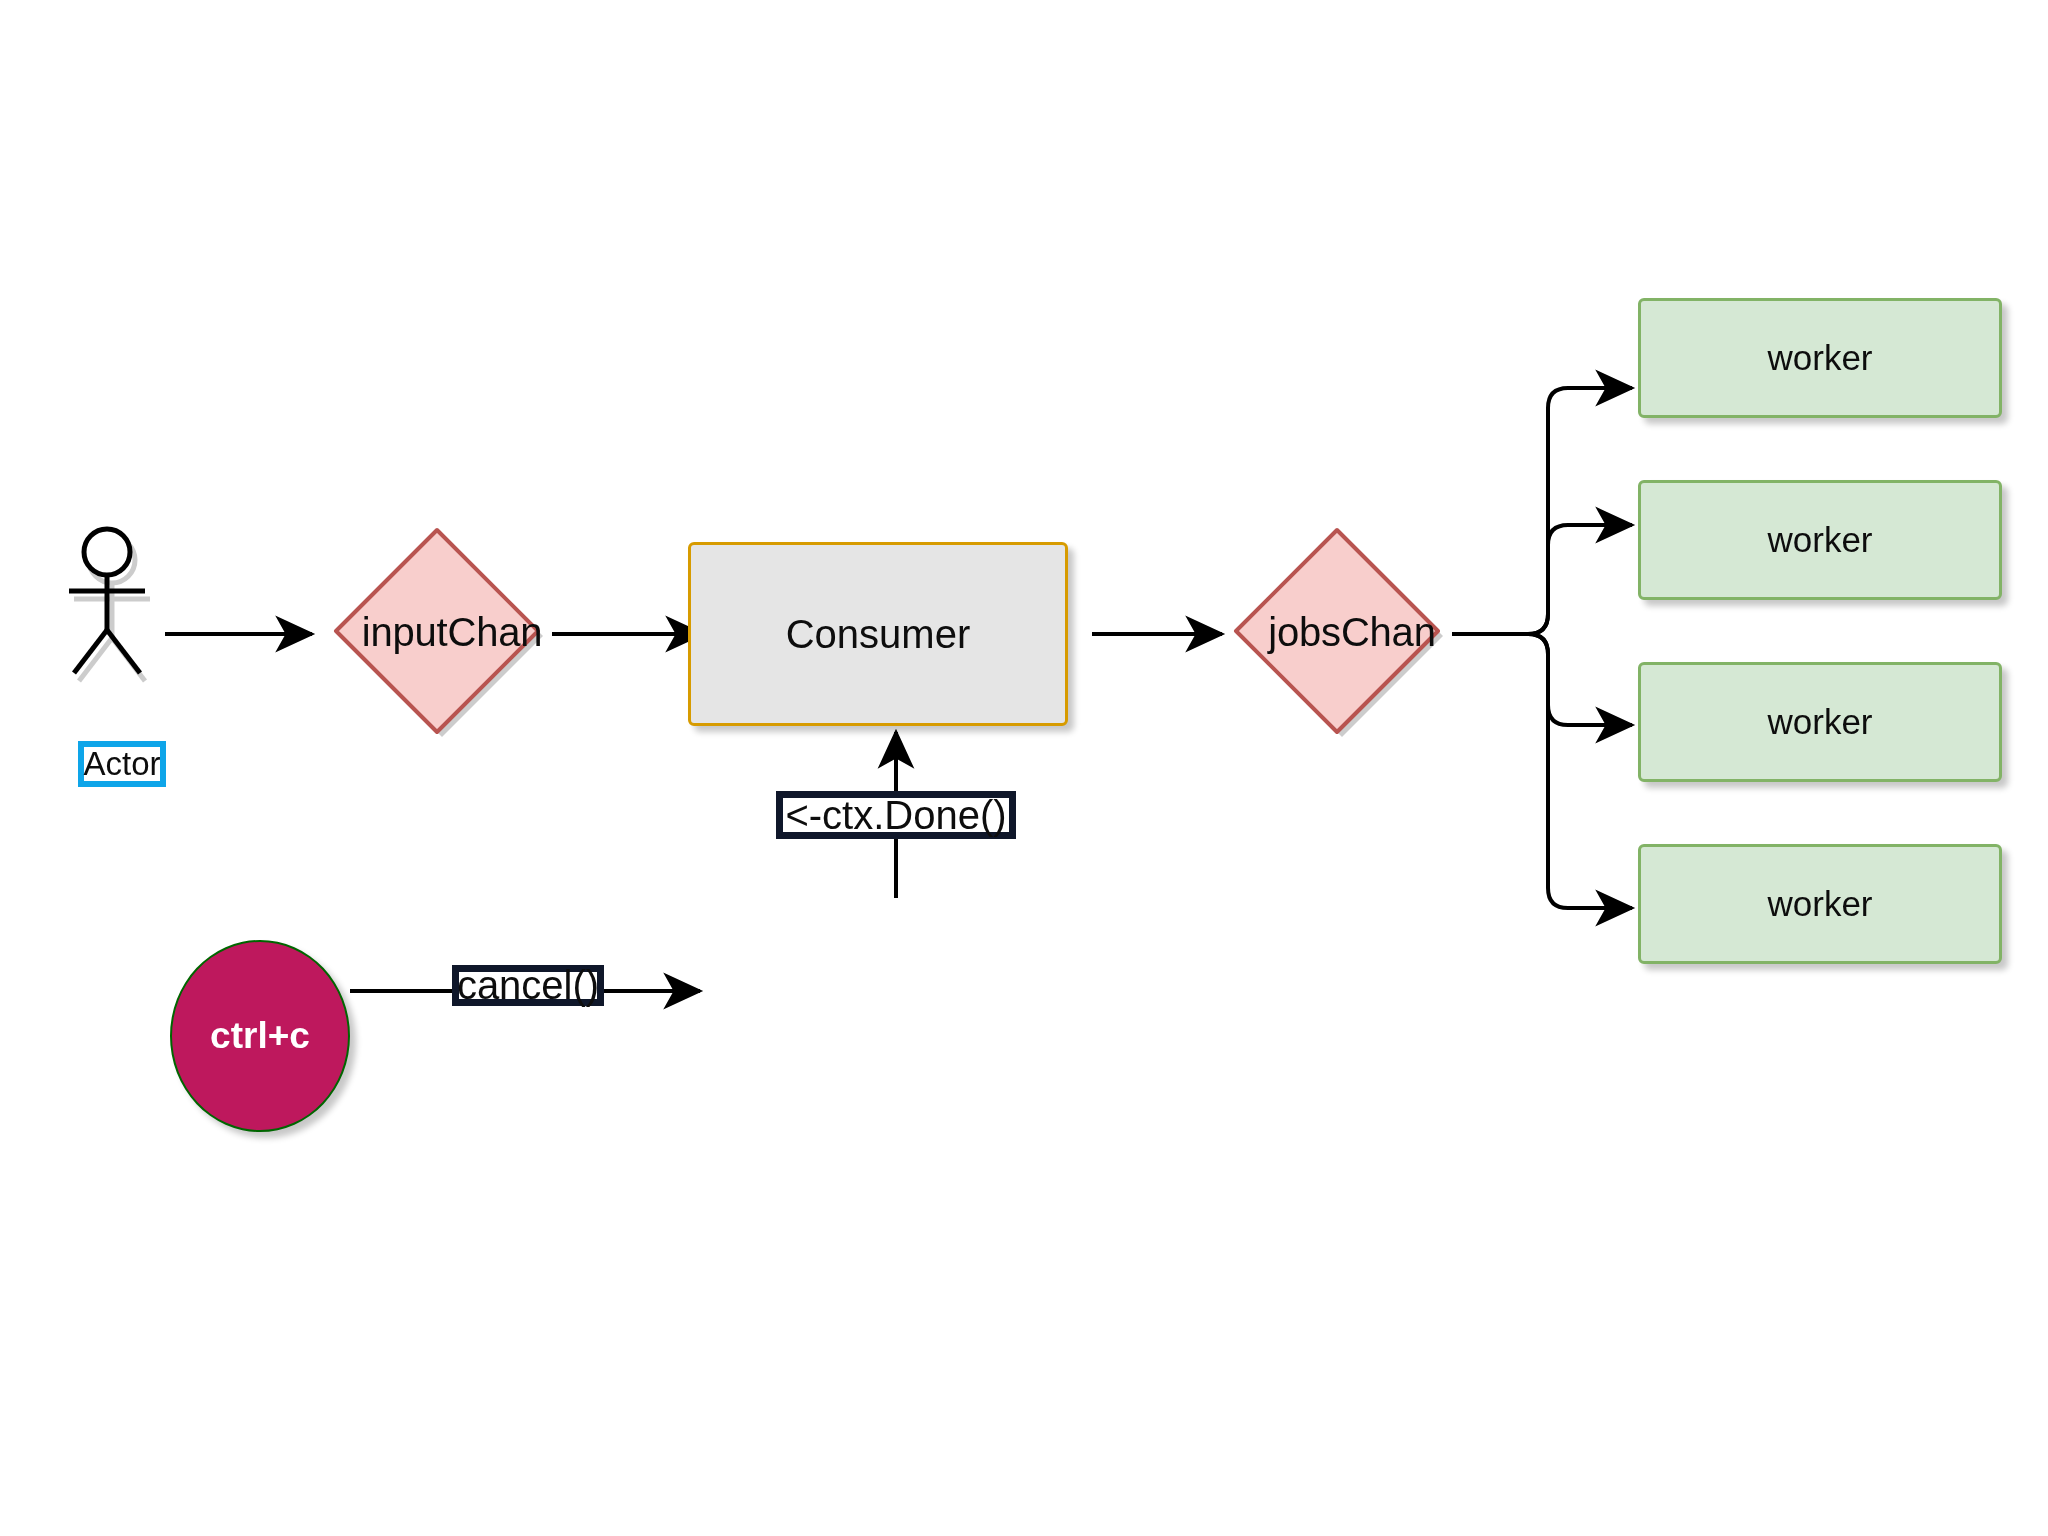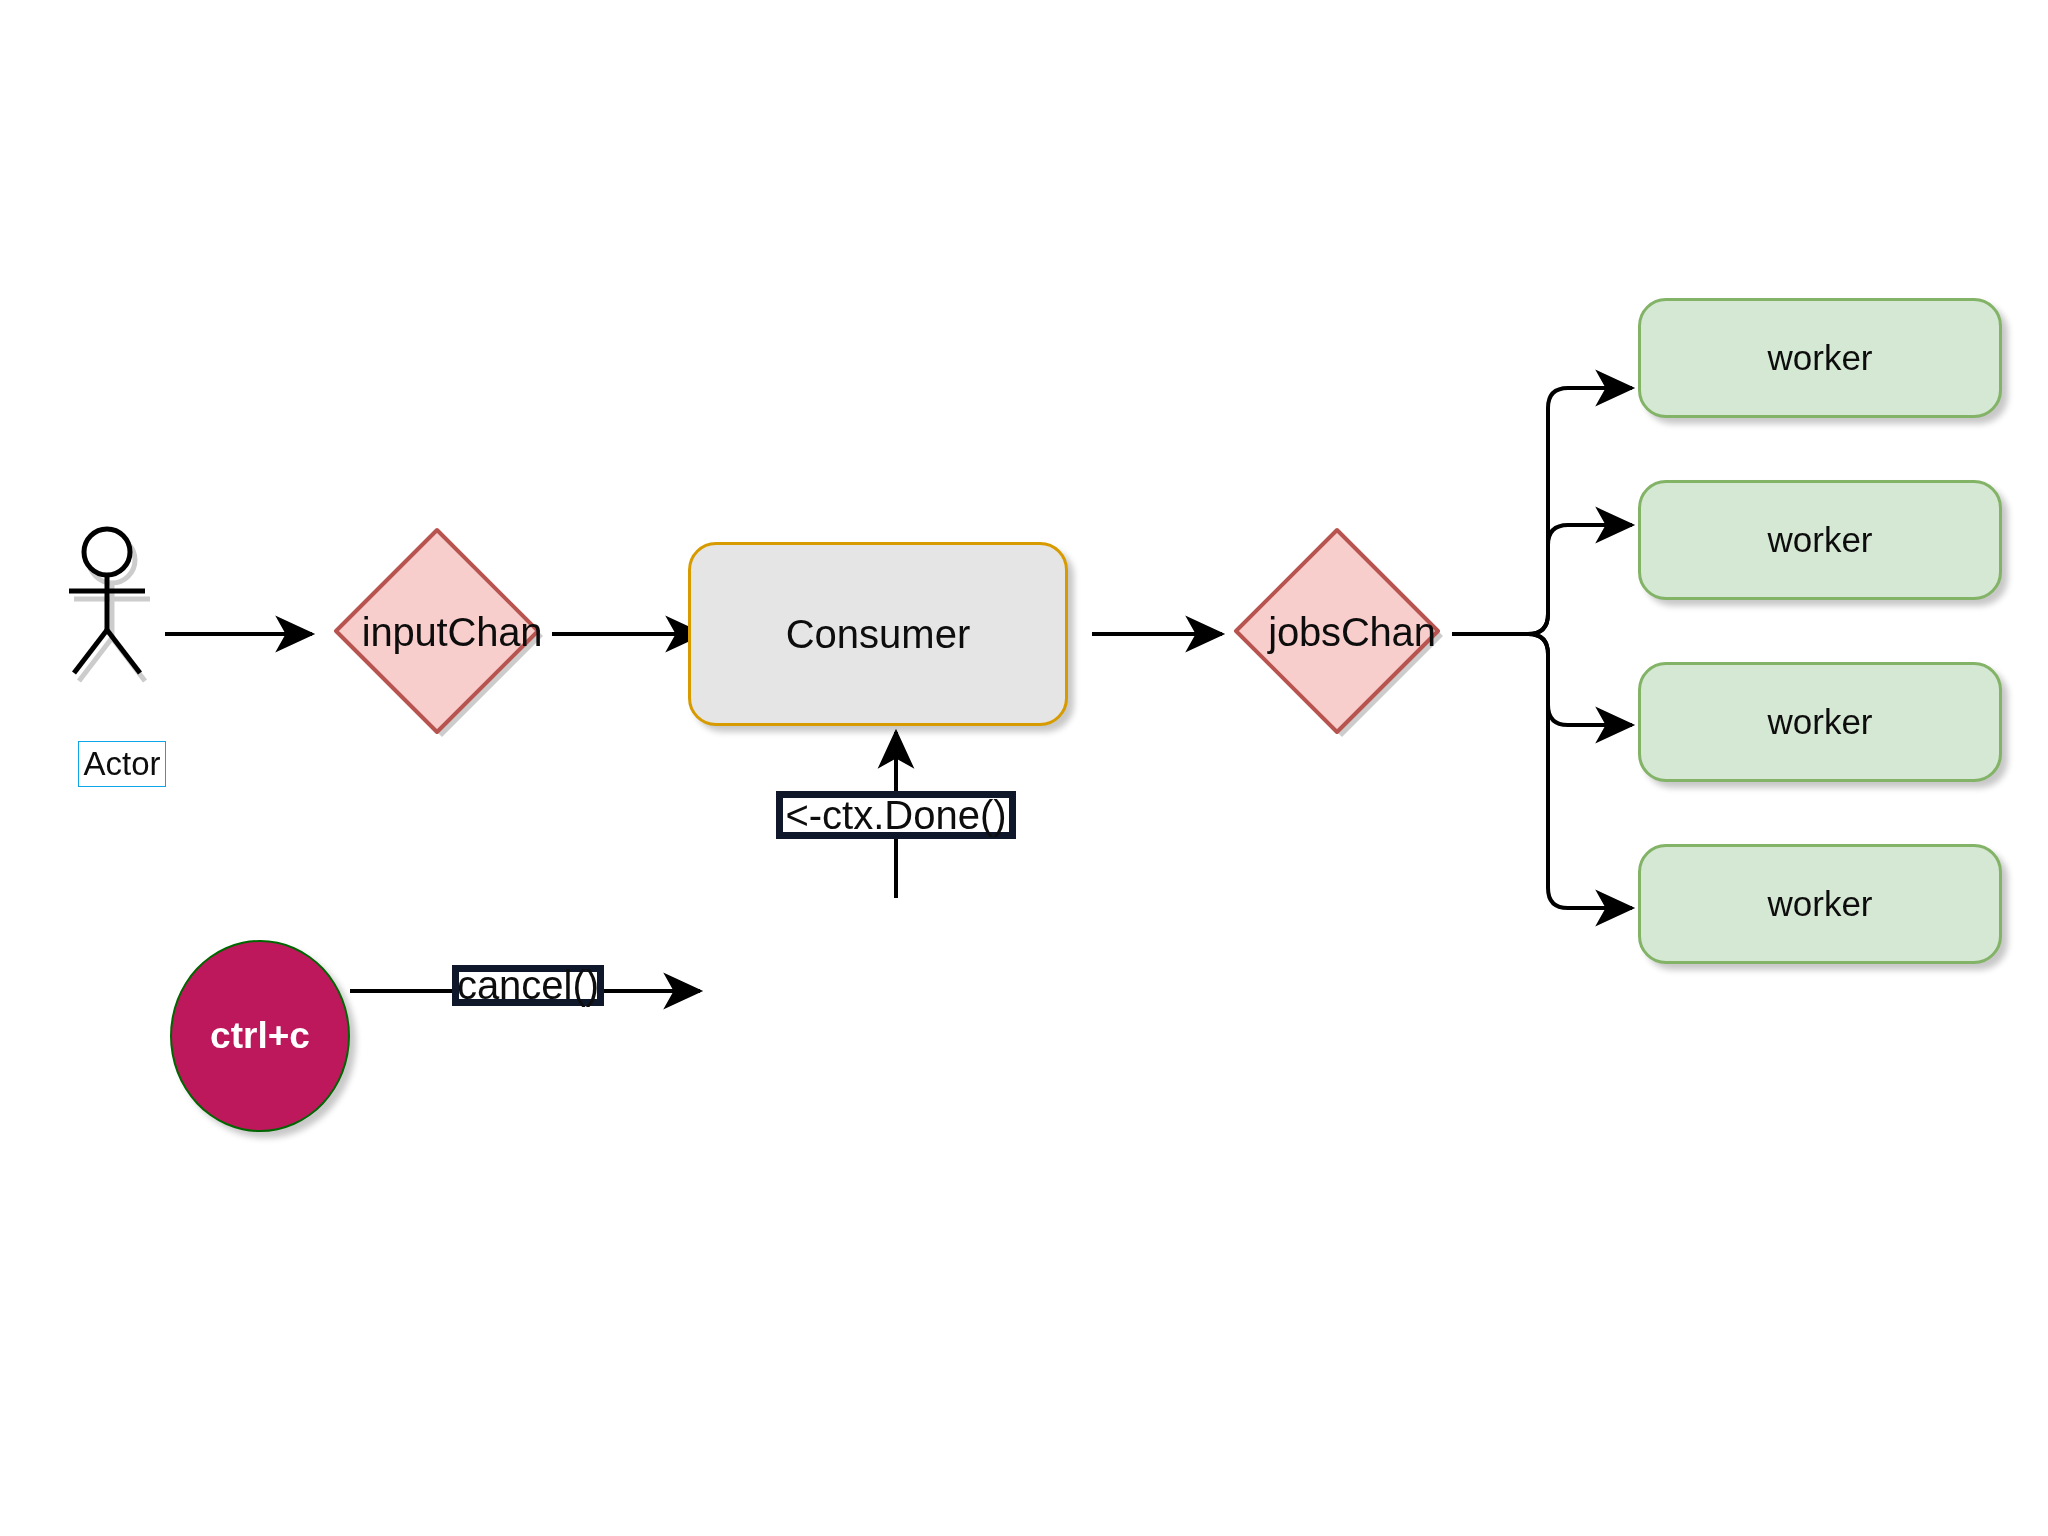--- a/index.html
+++ b/index.html
@@ -53,21 +53,21 @@
     align-items: center;
     justify-content: center;
     font-size: 40px;
     color: #0d0d0d;
     letter-spacing: -0.2px;
     white-space: nowrap;
   }
 
   
   .box-round {
-    border-radius: 28px;
+    border-radius: 6px;
     border-style: solid;
     border-width: 3px;
     box-shadow: 6px 6px 6px rgba(0,0,0,0.22);
   }
   .box-sharp {
     border-radius: 0;
     border-style: solid;
     border-width: 3px;
     box-shadow: 6px 6px 6px rgba(0,0,0,0.22);
   }
@@ -104,21 +104,21 @@
     color: #0d0d0d;
     white-space: nowrap;
     padding: 0 4px;
   }
 
   
   .actor-wrap { position: absolute; }
   .actor-name {
     position: absolute;
     background: #ffffff;
-    border: 1px solid #0ea5e9;
+    border: 6px solid #0ea5e9;
     box-sizing: border-box;
     display: flex;
     align-items: center;
     justify-content: center;
     font-size: 33px;
     color: #0d0d0d;
     white-space: nowrap;
     padding: 0 4px;
   }
 </style>

